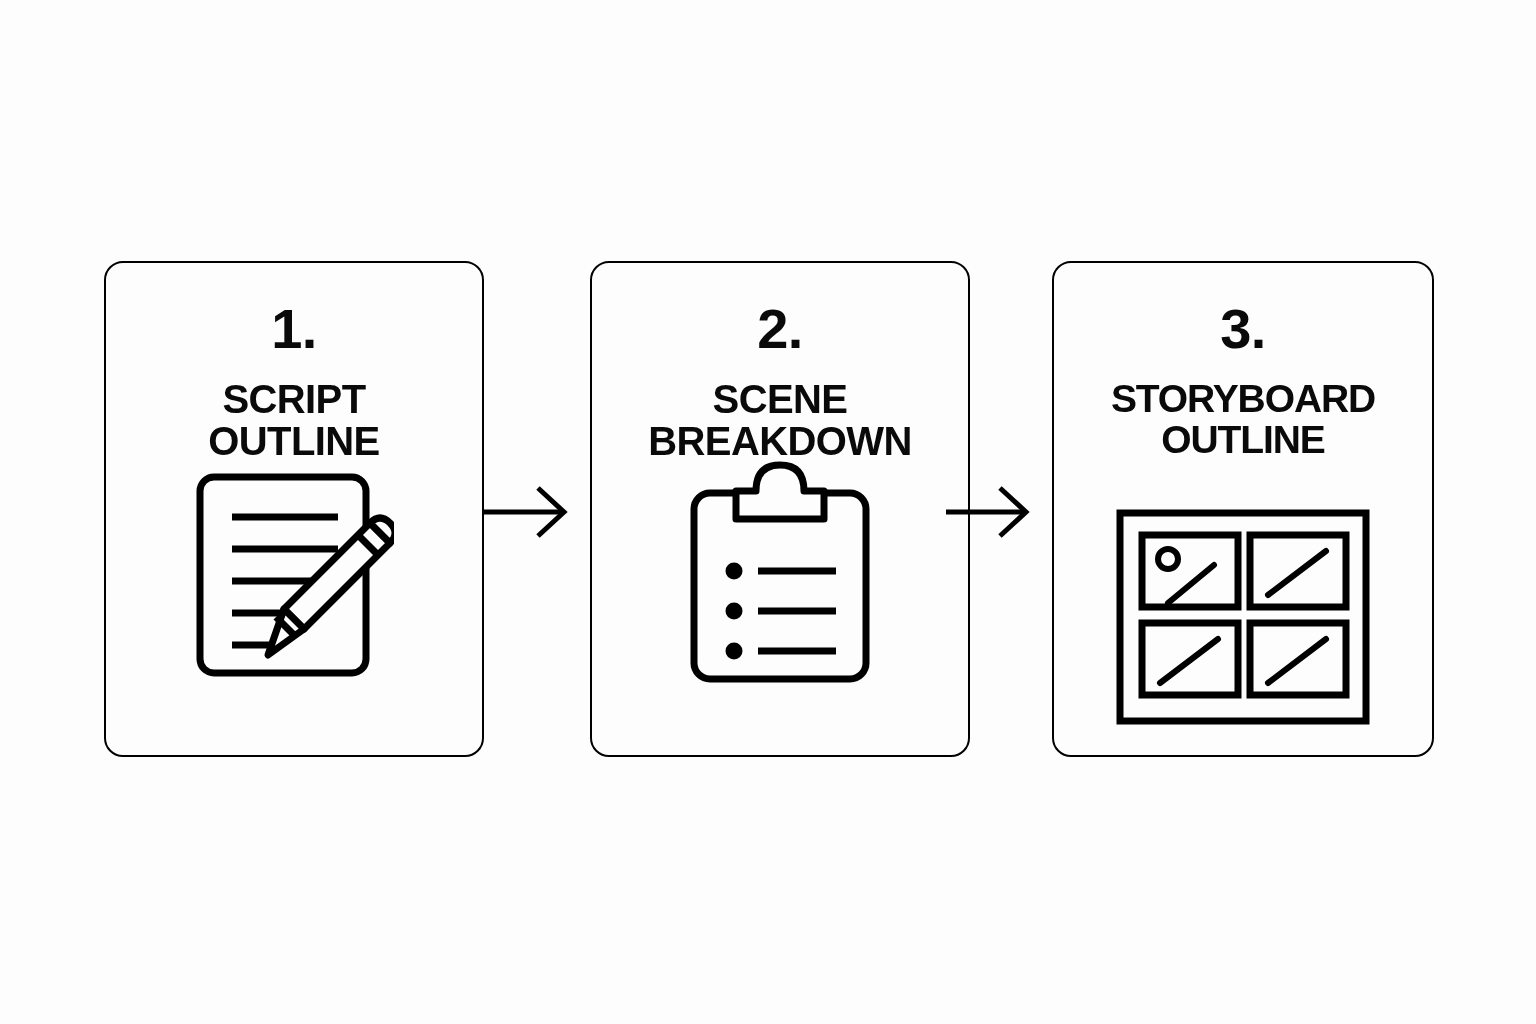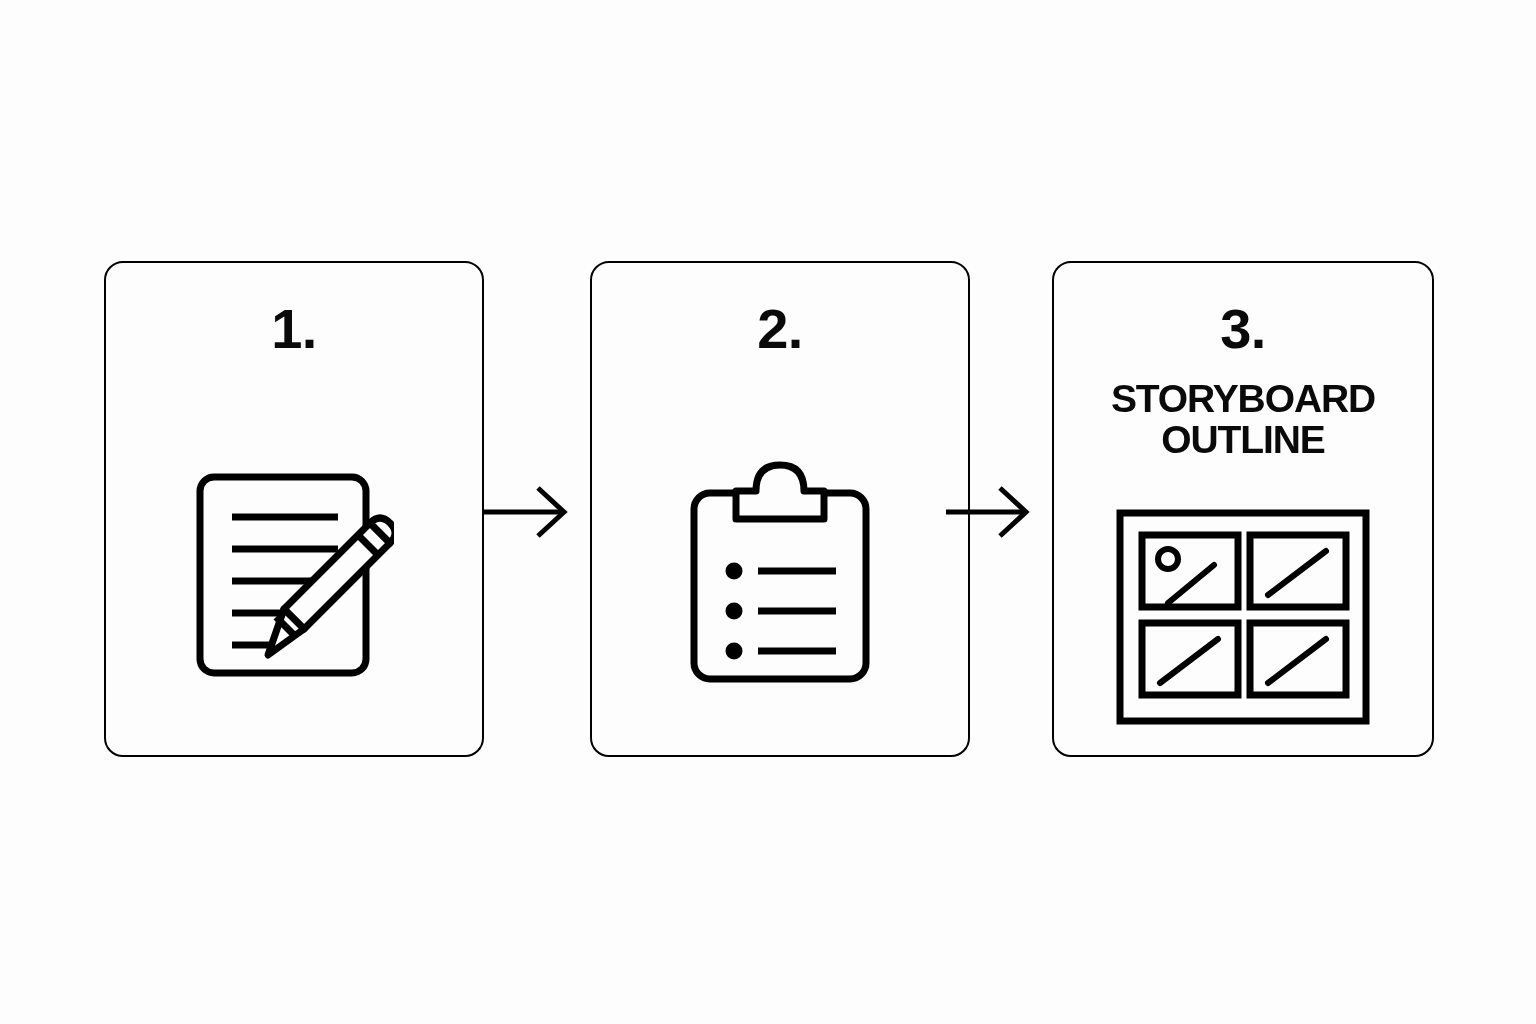--- a/index.html
+++ b/index.html
@@ -78,20 +78,22 @@
 
   svg { display: block; }
 </style>
 </head>
 <body>
 
 <div id="stage">
 
   <div class="card" id="card-1">
     <div class="step-number">1.</div>
+    <div class="step-title">SCRIPT
+OUTLINE</div>
 
     <div class="icon-wrap" id="icon-wrap-1">
       <svg width="200" height="212" viewBox="0 0 200 212">
 
         <rect x="6" y="8" width="166" height="196" rx="14" ry="14" fill="none" stroke="#000" stroke-width="7"></rect>
 
         <line x1="38" y1="48" x2="144" y2="48" stroke="#000" stroke-width="7" stroke-linecap="butt"></line>
         <line x1="38" y1="80" x2="144" y2="80" stroke="#000" stroke-width="7" stroke-linecap="butt"></line>
         <line x1="38" y1="112" x2="120" y2="112" stroke="#000" stroke-width="7" stroke-linecap="butt"></line>
         <line x1="38" y1="144" x2="100" y2="144" stroke="#000" stroke-width="7" stroke-linecap="butt"></line>
@@ -115,20 +117,22 @@
 
   <div class="arrow" id="arrow-1">
     <svg width="86" height="56" viewBox="0 0 86 56">
       <line x1="0" y1="28" x2="78" y2="28" stroke="#000" stroke-width="5"></line>
       <polyline points="54,4 80,28 54,52" fill="none" stroke="#000" stroke-width="5" stroke-linecap="butt" stroke-linejoin="miter"></polyline>
     </svg>
   </div>
 
   <div class="card" id="card-2">
     <div class="step-number">2.</div>
+    <div class="step-title">SCENE
+BREAKDOWN</div>
 
     <div class="icon-wrap" id="icon-wrap-2">
       <svg width="184" height="226" viewBox="0 0 184 226">
 
         <rect x="6" y="34" width="172" height="186" rx="16" ry="16" fill="none" stroke="#000" stroke-width="7"></rect>
 
         <path d="M 48 60 L 48 32 L 68 32 Q 68 6 92 6 Q 116 6 116 32 L 136 32 L 136 60 Z" fill="#fdfdfd" stroke="#000" stroke-width="7" stroke-linejoin="round"></path>
 
         <circle cx="46" cy="112" r="8.5" fill="#000"></circle>
         <line x1="70" y1="112" x2="148" y2="112" stroke="#000" stroke-width="7"></line>

